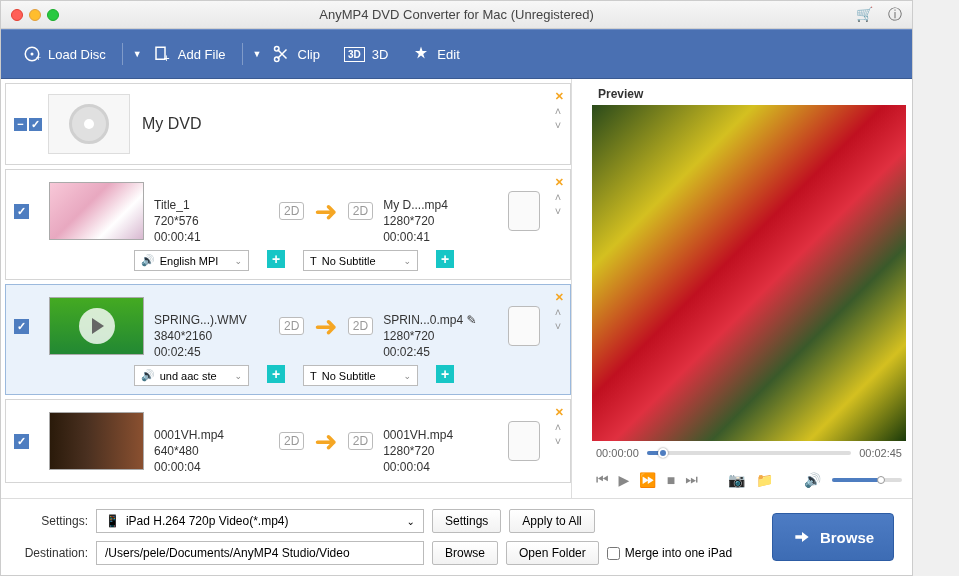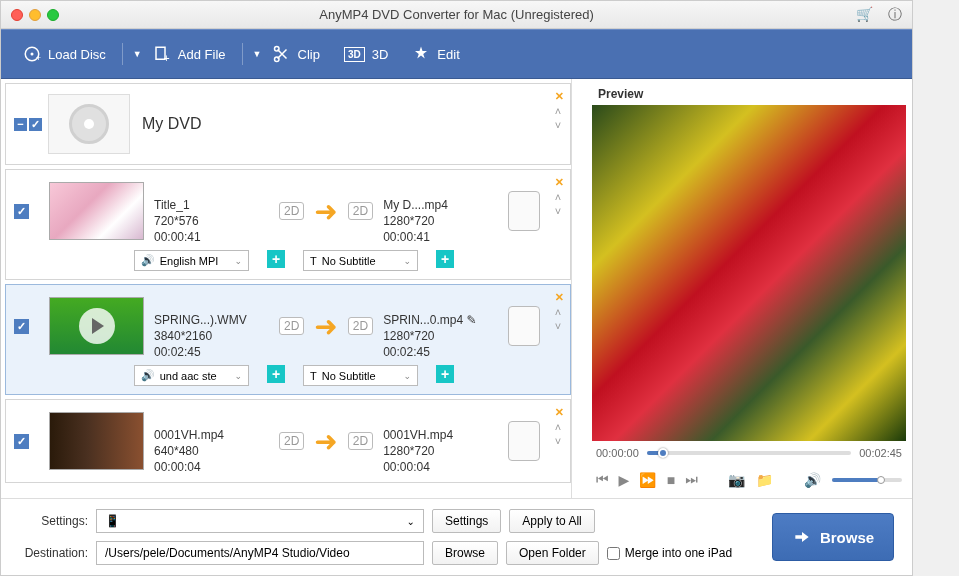--- a/index.html
+++ b/index.html
@@ -294,20 +294,21 @@
           </div>
       </div>
     </div>
   </div>
 
   <div class="outer-bottom">
     <div class="brow">
       <span class="blabel">Settings:</span>
       <div class="binput profile-sel">
         <span>📱</span>
+          <span>iPad H.264 720p Video(*.mp4)</span>
           <span style="margin-left:auto;font-size:10px">⌄</span>
       </div>
       <div class="bbtn">Settings</div>
       <div class="bbtn">Apply to All</div>
     </div>
     <div class="brow">
       <span class="blabel">Destination:</span>
       <input class="binput dest-input" value="/Users/pele/Documents/AnyMP4 Studio/Video" style="">
       <div class="bbtn">Browse</div>
       <div class="bbtn">Open Folder</div>

